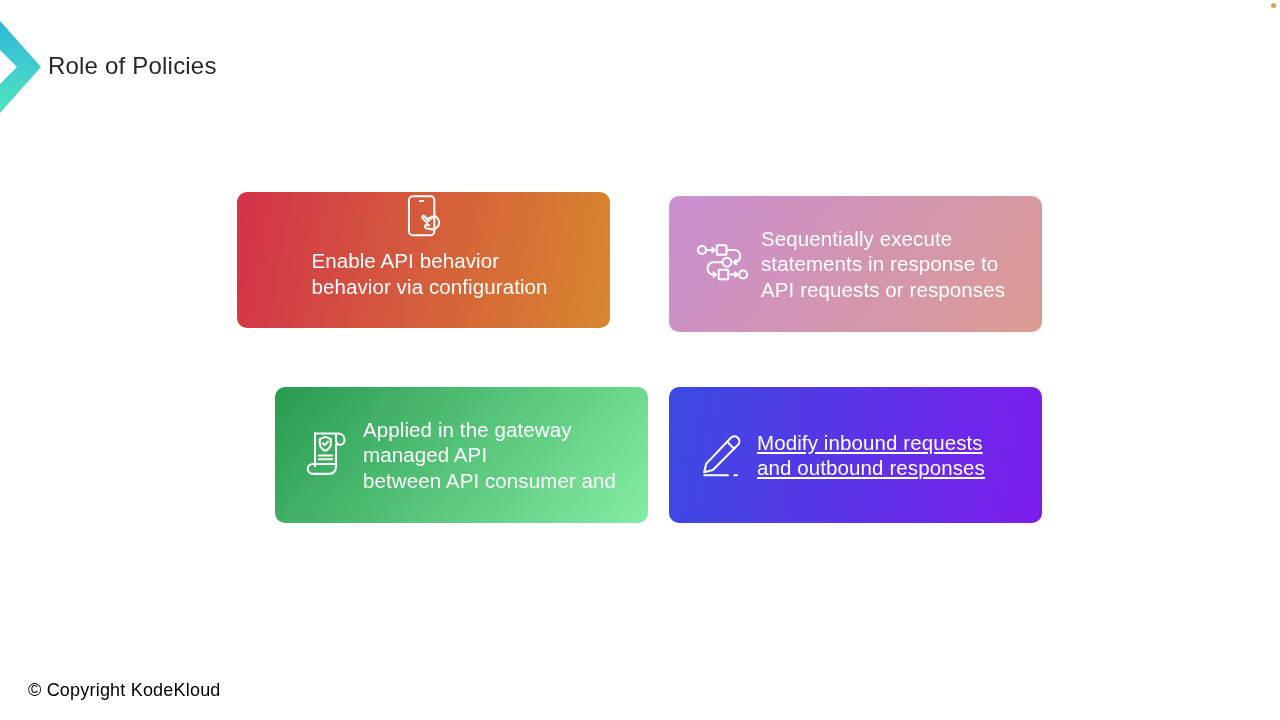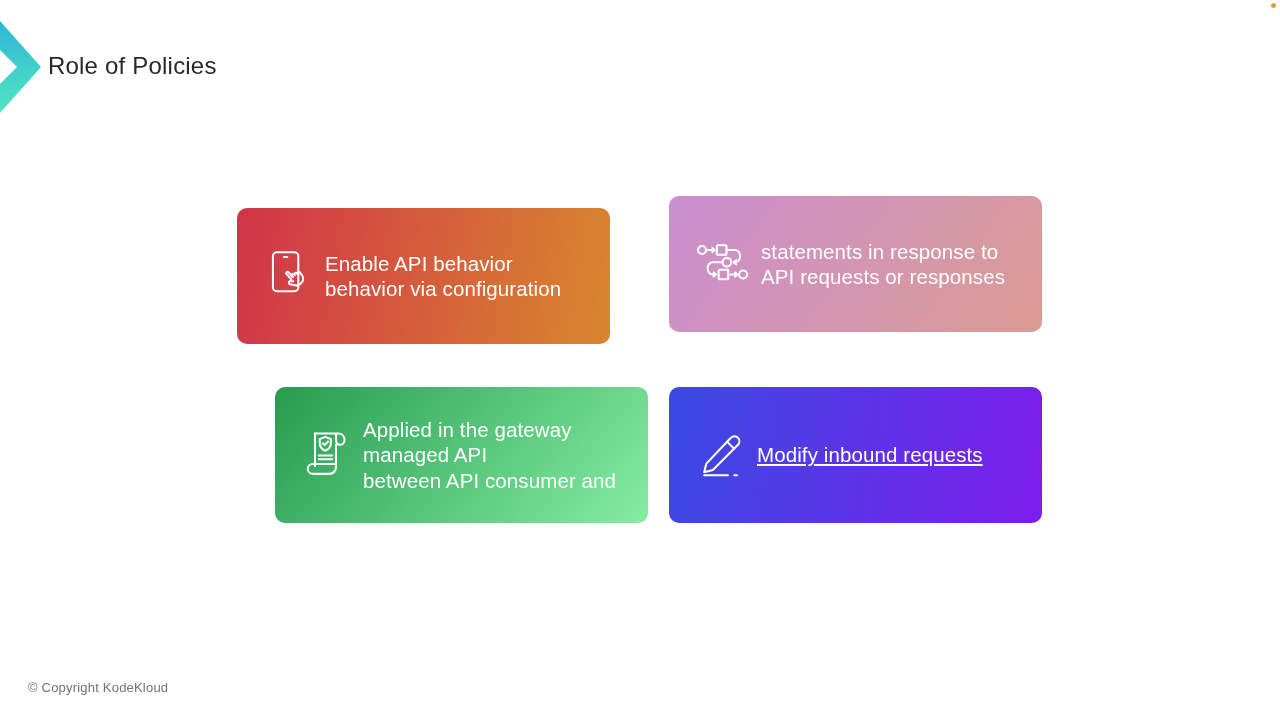--- a/index.html
+++ b/index.html
@@ -45,21 +45,21 @@
   .card {
     position: absolute;
     width: 373px;
     height: 136px;
     border-radius: 10px;
     display: flex;
     align-items: center;
     padding: 0 24px 0 26px;
     color: #ffffff;
   }
-  .card-1 { left: 237px; top: 208px; }
+  .card-1 { left: 237px; top: 192px; flex-direction: column; }
   .card-2 { left: 669px; top: 196px; }
   .card-3 { left: 237px; top: 387px; margin-left: 38px; }
   .card-4 { left: 669px; top: 387px; text-decoration: underline; }
 
   .card .icon-box {
     flex: 0 0 52px;
     display: flex;
     align-items: center;
     justify-content: center;
   }
@@ -76,22 +76,22 @@
     font-size: 20.5px;
     line-height: 25.5px;
     font-weight: 500;
     letter-spacing: 0.1px;
   }
 
   .copyright {
     position: absolute;
     left: 28px;
     top: 680px;
-    font-size: 13px;
-    color: #737373;
+    font-size: 18px;
+    color: #000000;
     letter-spacing: 0.2px;
   }
 </style>
 </head>
 <body>
 
 <div class="slide">
 
   <svg class="logo" viewBox="0 0 48 120">
     <defs>
@@ -136,20 +136,21 @@
         <circle cx="36.5" cy="24" r="5"></circle>
         <path d="M31 24 H21 c-4 0 -6.5 2.8 -6.5 7 s2.5 7 6.5 7 h2.5"></path>
         <polyline points="21.2,35.6 23.8,38 21.2,40.4"></polyline>
         <rect x="27" y="32.5" width="11" height="11" rx="1"></rect>
         <line x1="40.5" y1="38" x2="48" y2="38"></line>
         <polyline points="45.8,35.6 48.4,38 45.8,40.4"></polyline>
         <circle cx="55" cy="38" r="4.6"></circle>
       </svg>
     </div>
     <div class="card-text">
+      <div>Sequentially execute</div>
       <div>statements in response to</div>
       <div>API requests or responses</div>
     </div>
   </div>
 
   <div class="card card-3" style="background: linear-gradient(130deg, rgb(39, 155, 80), rgb(133, 237, 163));">
     <div class="icon-box">
       <svg width="48" height="56" viewBox="0 0 56 62">
         <path d="M14 6 h27 c4.5 0 7.5 3.2 7.5 7.5 c0 3.3 -2.2 5.5 -5 5.5 c-2.9 0 -5 -2.2 -5 -5.5 V6.4"></path>
         <path d="M14 6 V44"></path>
@@ -172,18 +173,19 @@
     <div class="icon-box">
       <svg width="50" height="50" viewBox="0 0 58 58">
         <path d="M40.5 9 a5.8 5.8 0 0 1 8.2 8.2 L19.5 46.5 L9.5 49 L12 39 Z"></path>
         <line x1="36" y1="13.5" x2="44.2" y2="21.7"></line>
         <line x1="9.5" y1="52.5" x2="37" y2="52.5"></line>
         <line x1="44.5" y1="52.5" x2="47.5" y2="52.5"></line>
       </svg>
     </div>
     <div class="card-text">
       <div>Modify inbound requests</div>
+      <div>and outbound responses</div>
     </div>
   </div>
 
   <div class="copyright">© Copyright KodeKloud</div>
 
 </div>
 
 </body></html>

